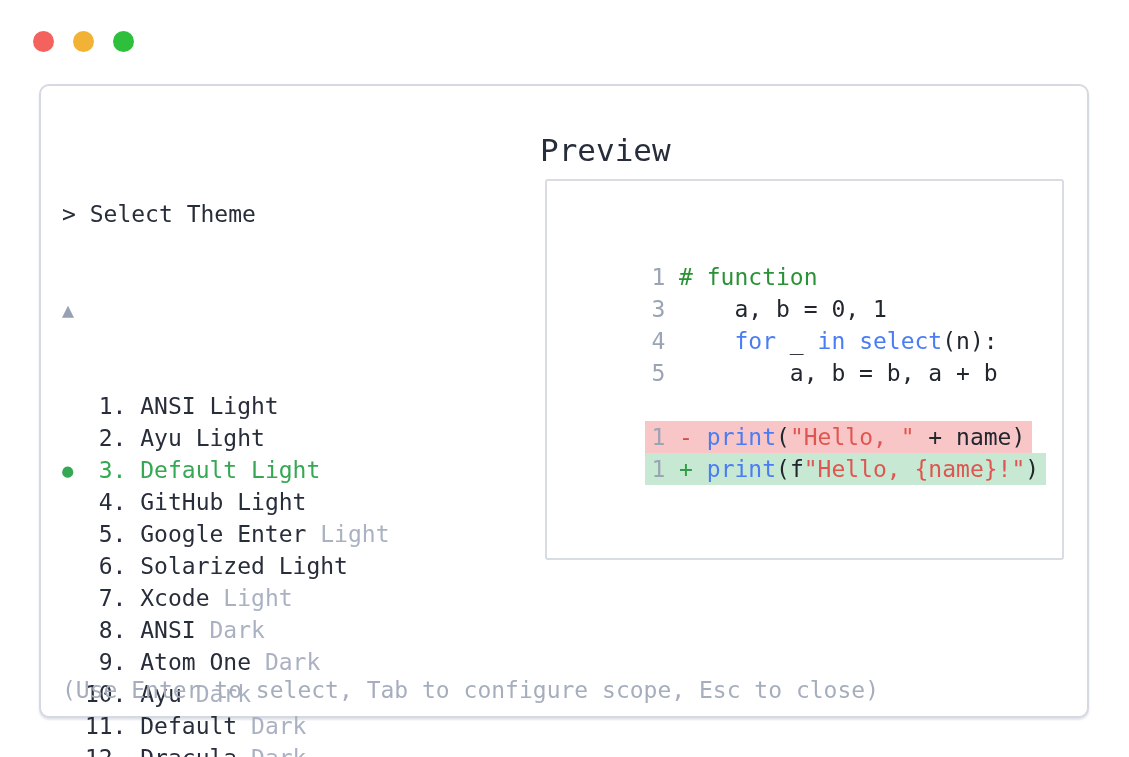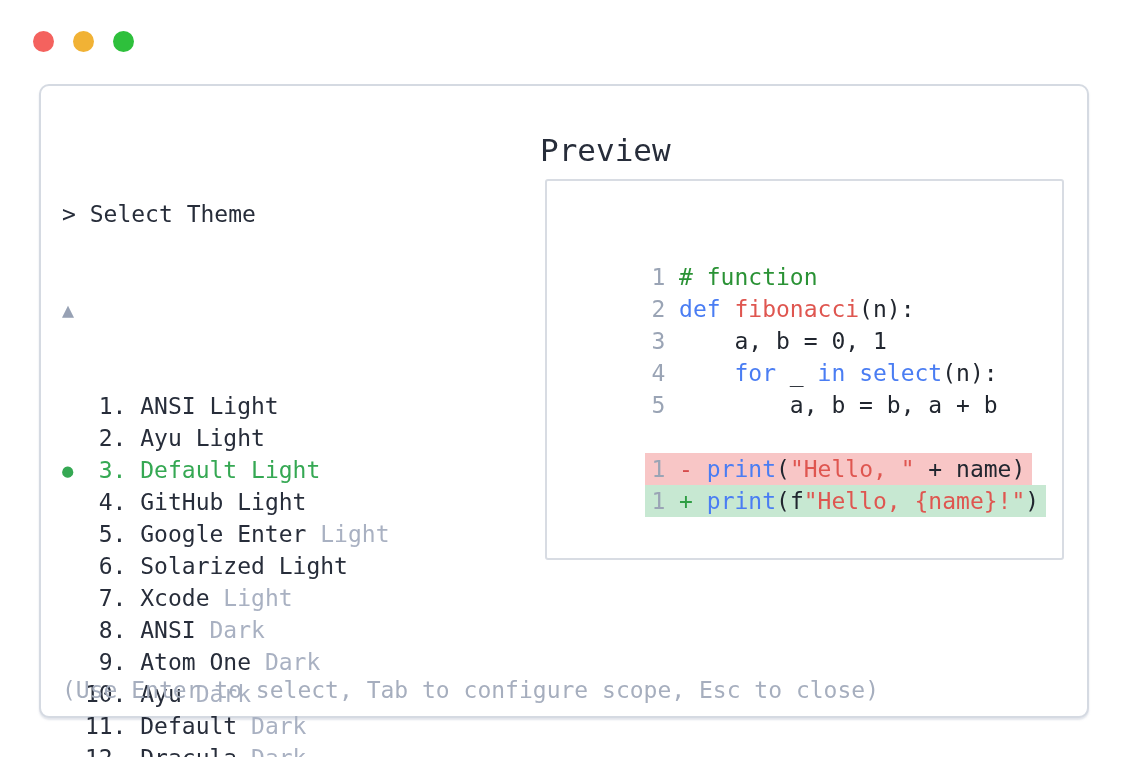--- a/index.html
+++ b/index.html
@@ -171,23 +171,20 @@
   </div>
 
   <div class="preview-label">Preview</div>
 
   <div class="preview-box">
     <div>
         <div class="code-line">
     <span class="line-chunk"><span class="ln">1</span><span class="code"><span class="r-comment"># function</span></span></span>
   </div>
         <div class="code-line">
-    <span class="line-chunk"><span class="ln">2</span><span class="code"><span class="r-kw">def</span><span class="r-plain"> </span><span class="r-fn">fibonacci</span><span class="r-plain">(n):</span></span></span>
-  </div>
-        <div class="code-line">
     <span class="line-chunk"><span class="ln">3</span><span class="code"><span class="r-plain">    a, b = 0, 1</span></span></span>
   </div>
         <div class="code-line">
     <span class="line-chunk"><span class="ln">4</span><span class="code"><span class="r-plain">    </span><span class="r-kw">for</span><span class="r-plain"> _ </span><span class="r-kw">in</span><span class="r-plain"> </span><span class="r-kw">select</span><span class="r-plain">(n):</span></span></span>
   </div>
         <div class="code-line">
     <span class="line-chunk"><span class="ln">5</span><span class="code"><span class="r-plain">        a, b = b, a + b</span></span></span>
   </div>
         <div class="code-line">
     <span class="line-chunk"><span class="ln"></span><span class="code"></span></span>

